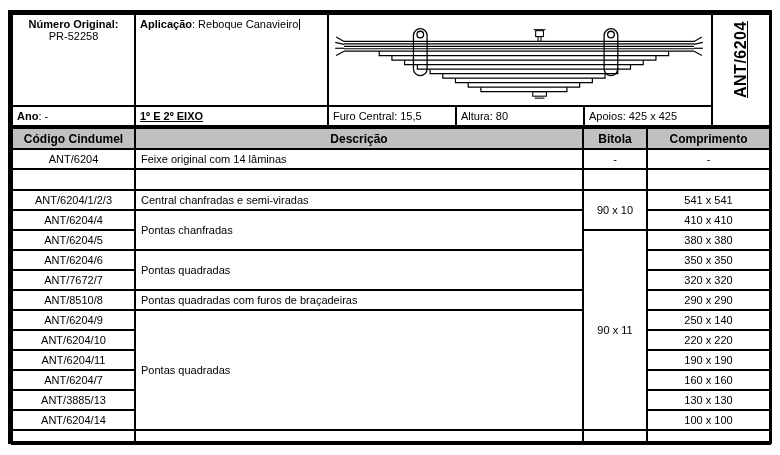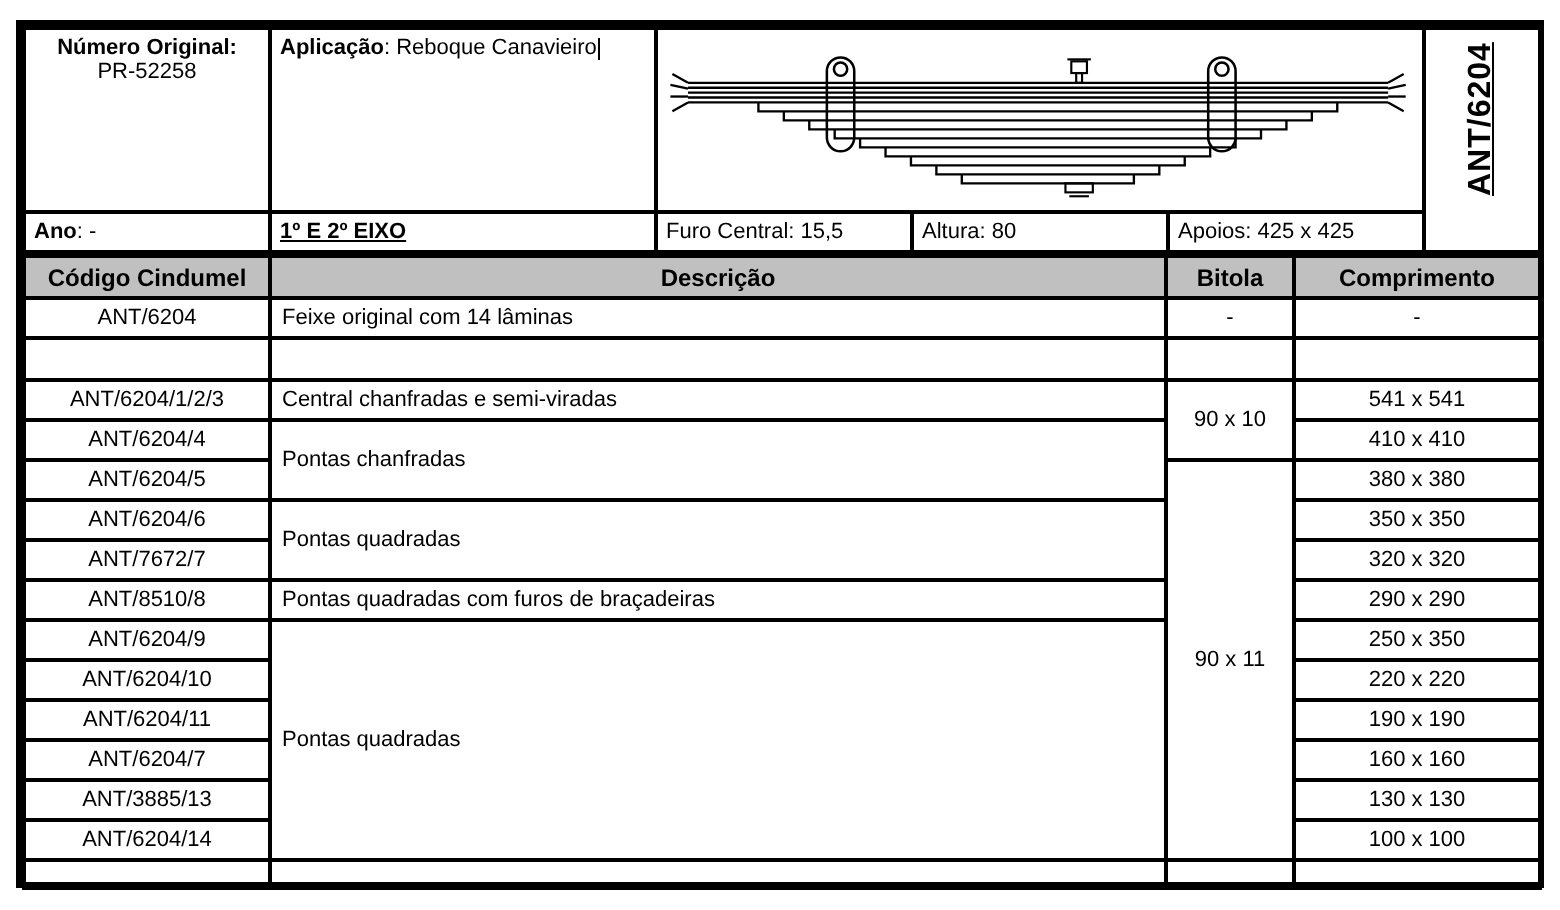--- a/index.html
+++ b/index.html
@@ -185,21 +185,21 @@
         <td class="val">320 x 320</td>
       </tr>
       <tr class="rh">
         <td class="code">ANT/8510/8</td>
         <td class="desc">Pontas quadradas com furos de braçadeiras</td>
         <td class="val">290 x 290</td>
       </tr>
       <tr class="rh">
         <td class="code">ANT/6204/9</td>
         <td class="desc" rowspan="6">Pontas quadradas</td>
-        <td class="val">250 x 350</td>
+        <td class="val">250 x 140</td>
       </tr>
       <tr class="rh">
         <td class="code">ANT/6204/10</td>
         <td class="val">220 x 220</td>
       </tr>
       <tr class="rh">
         <td class="code">ANT/6204/11</td>
         <td class="val">190 x 190</td>
       </tr>
       <tr class="rh">

